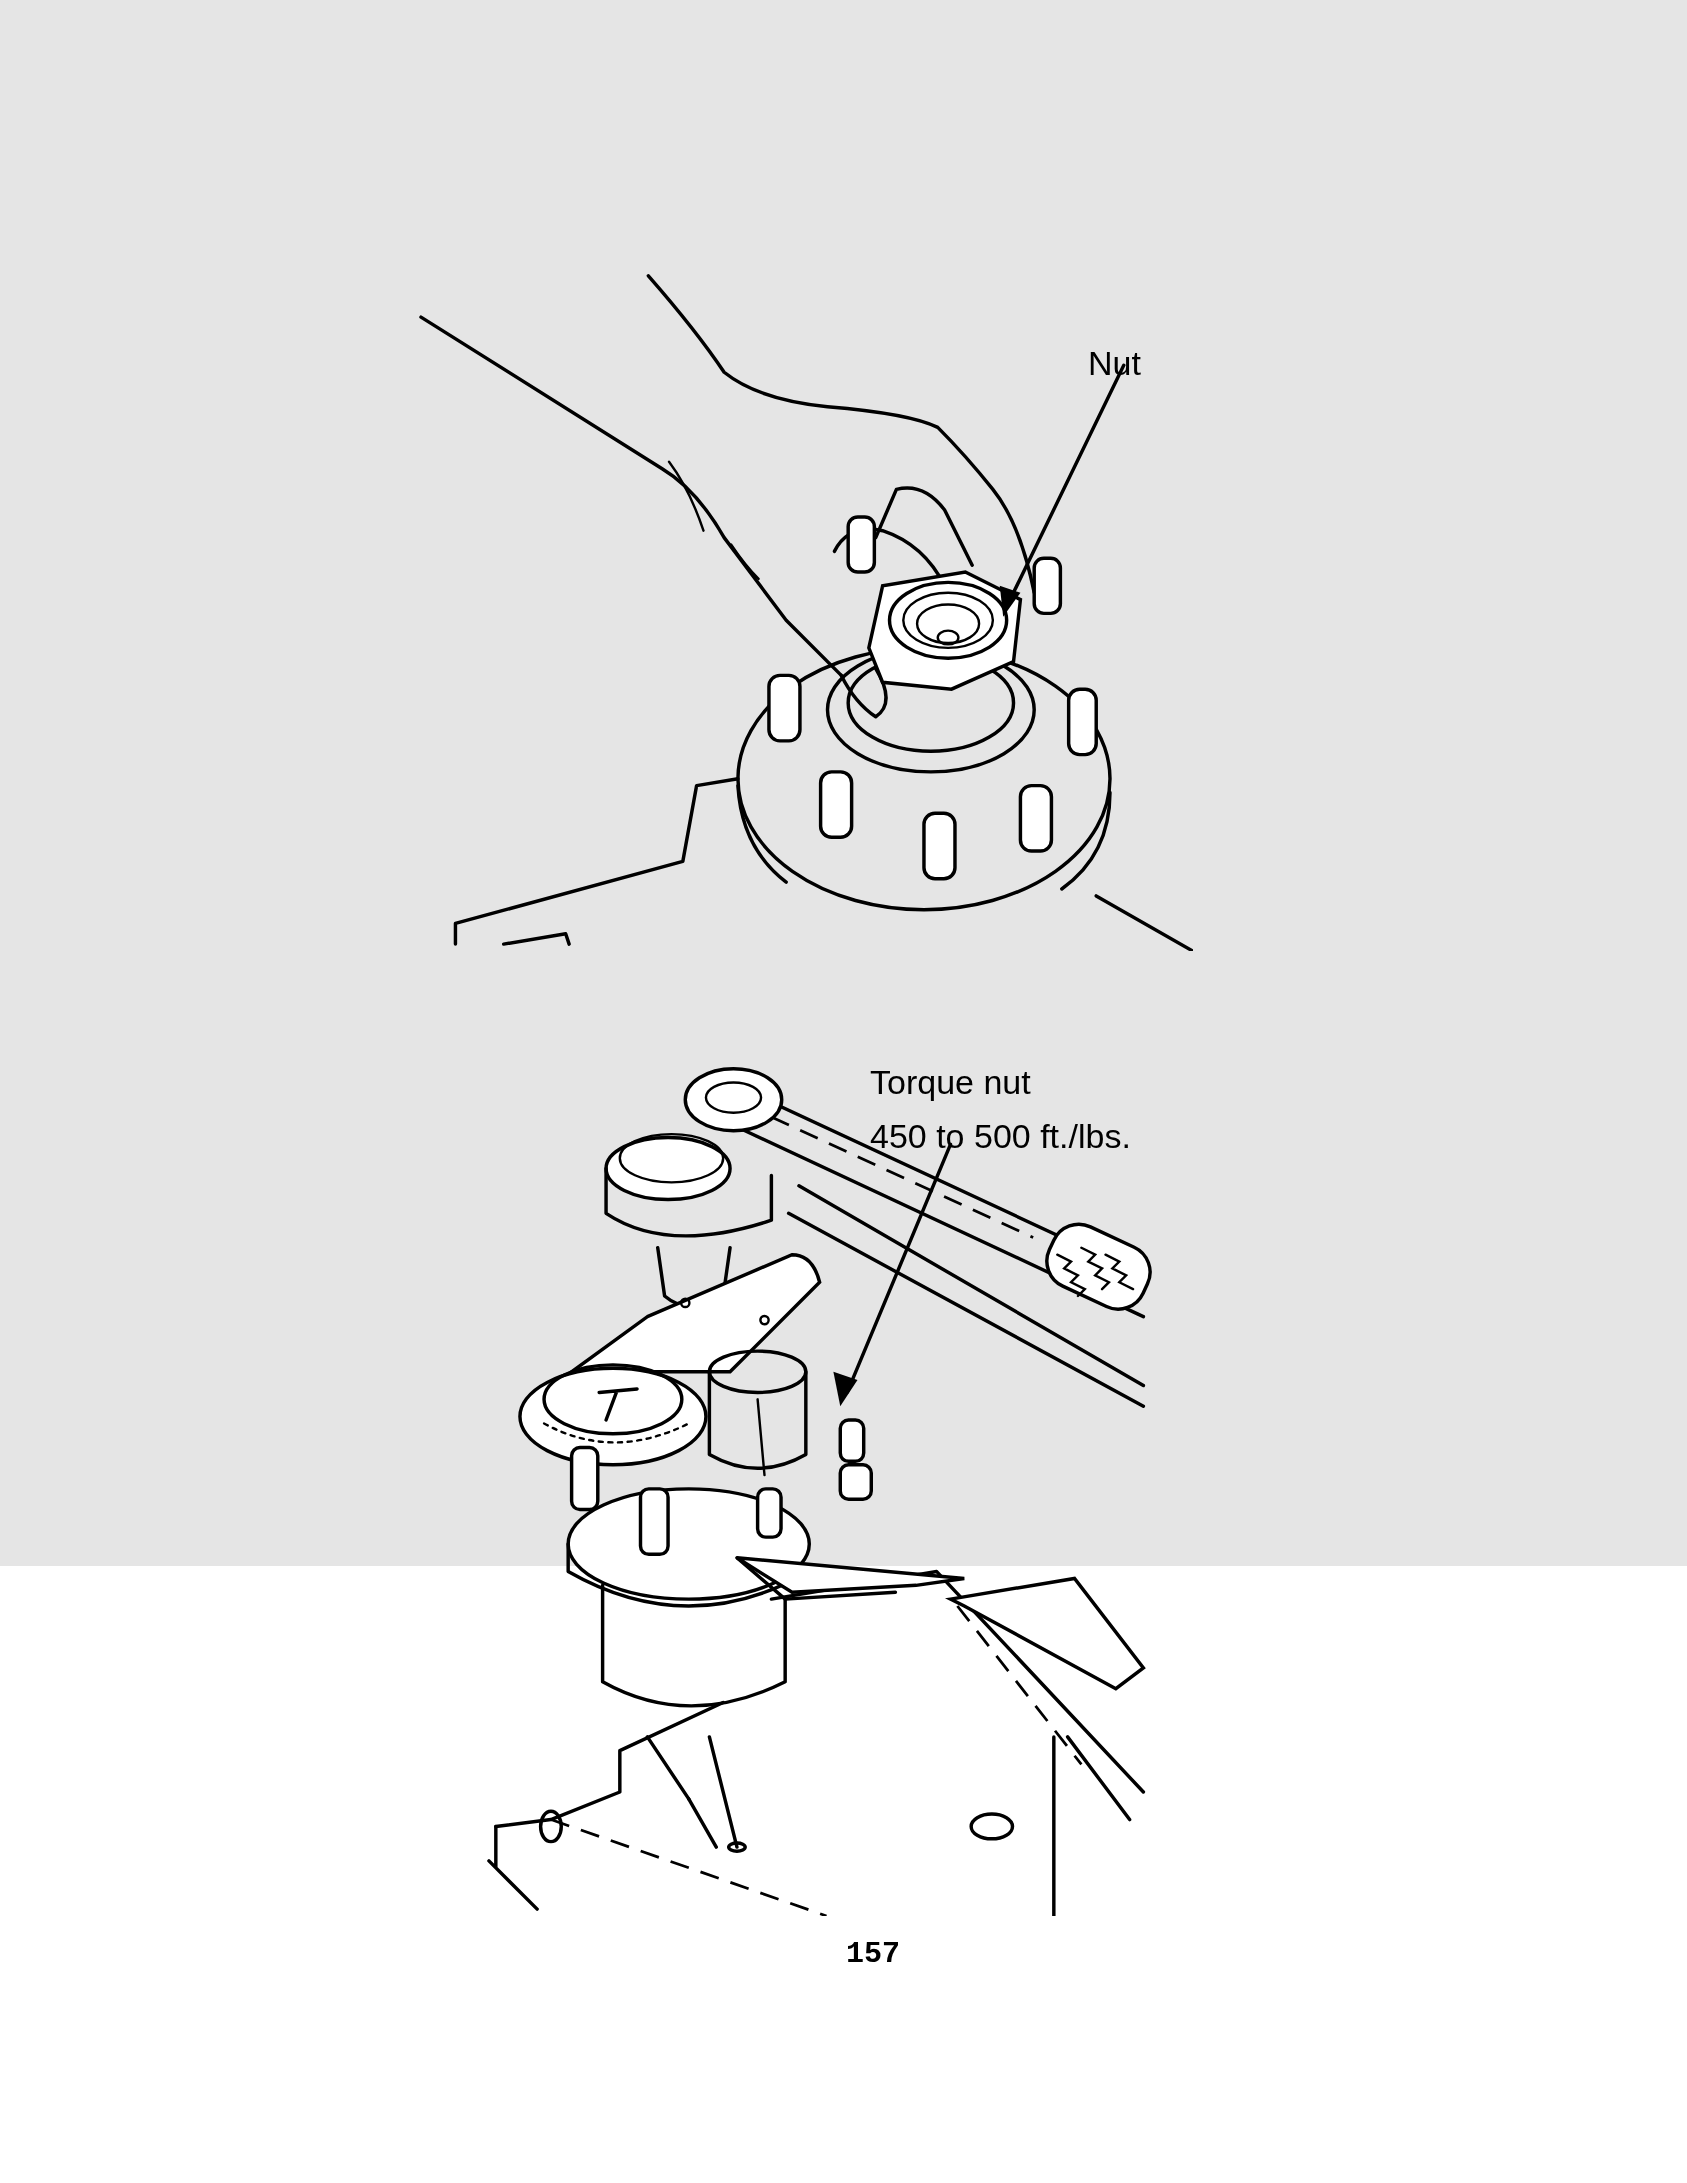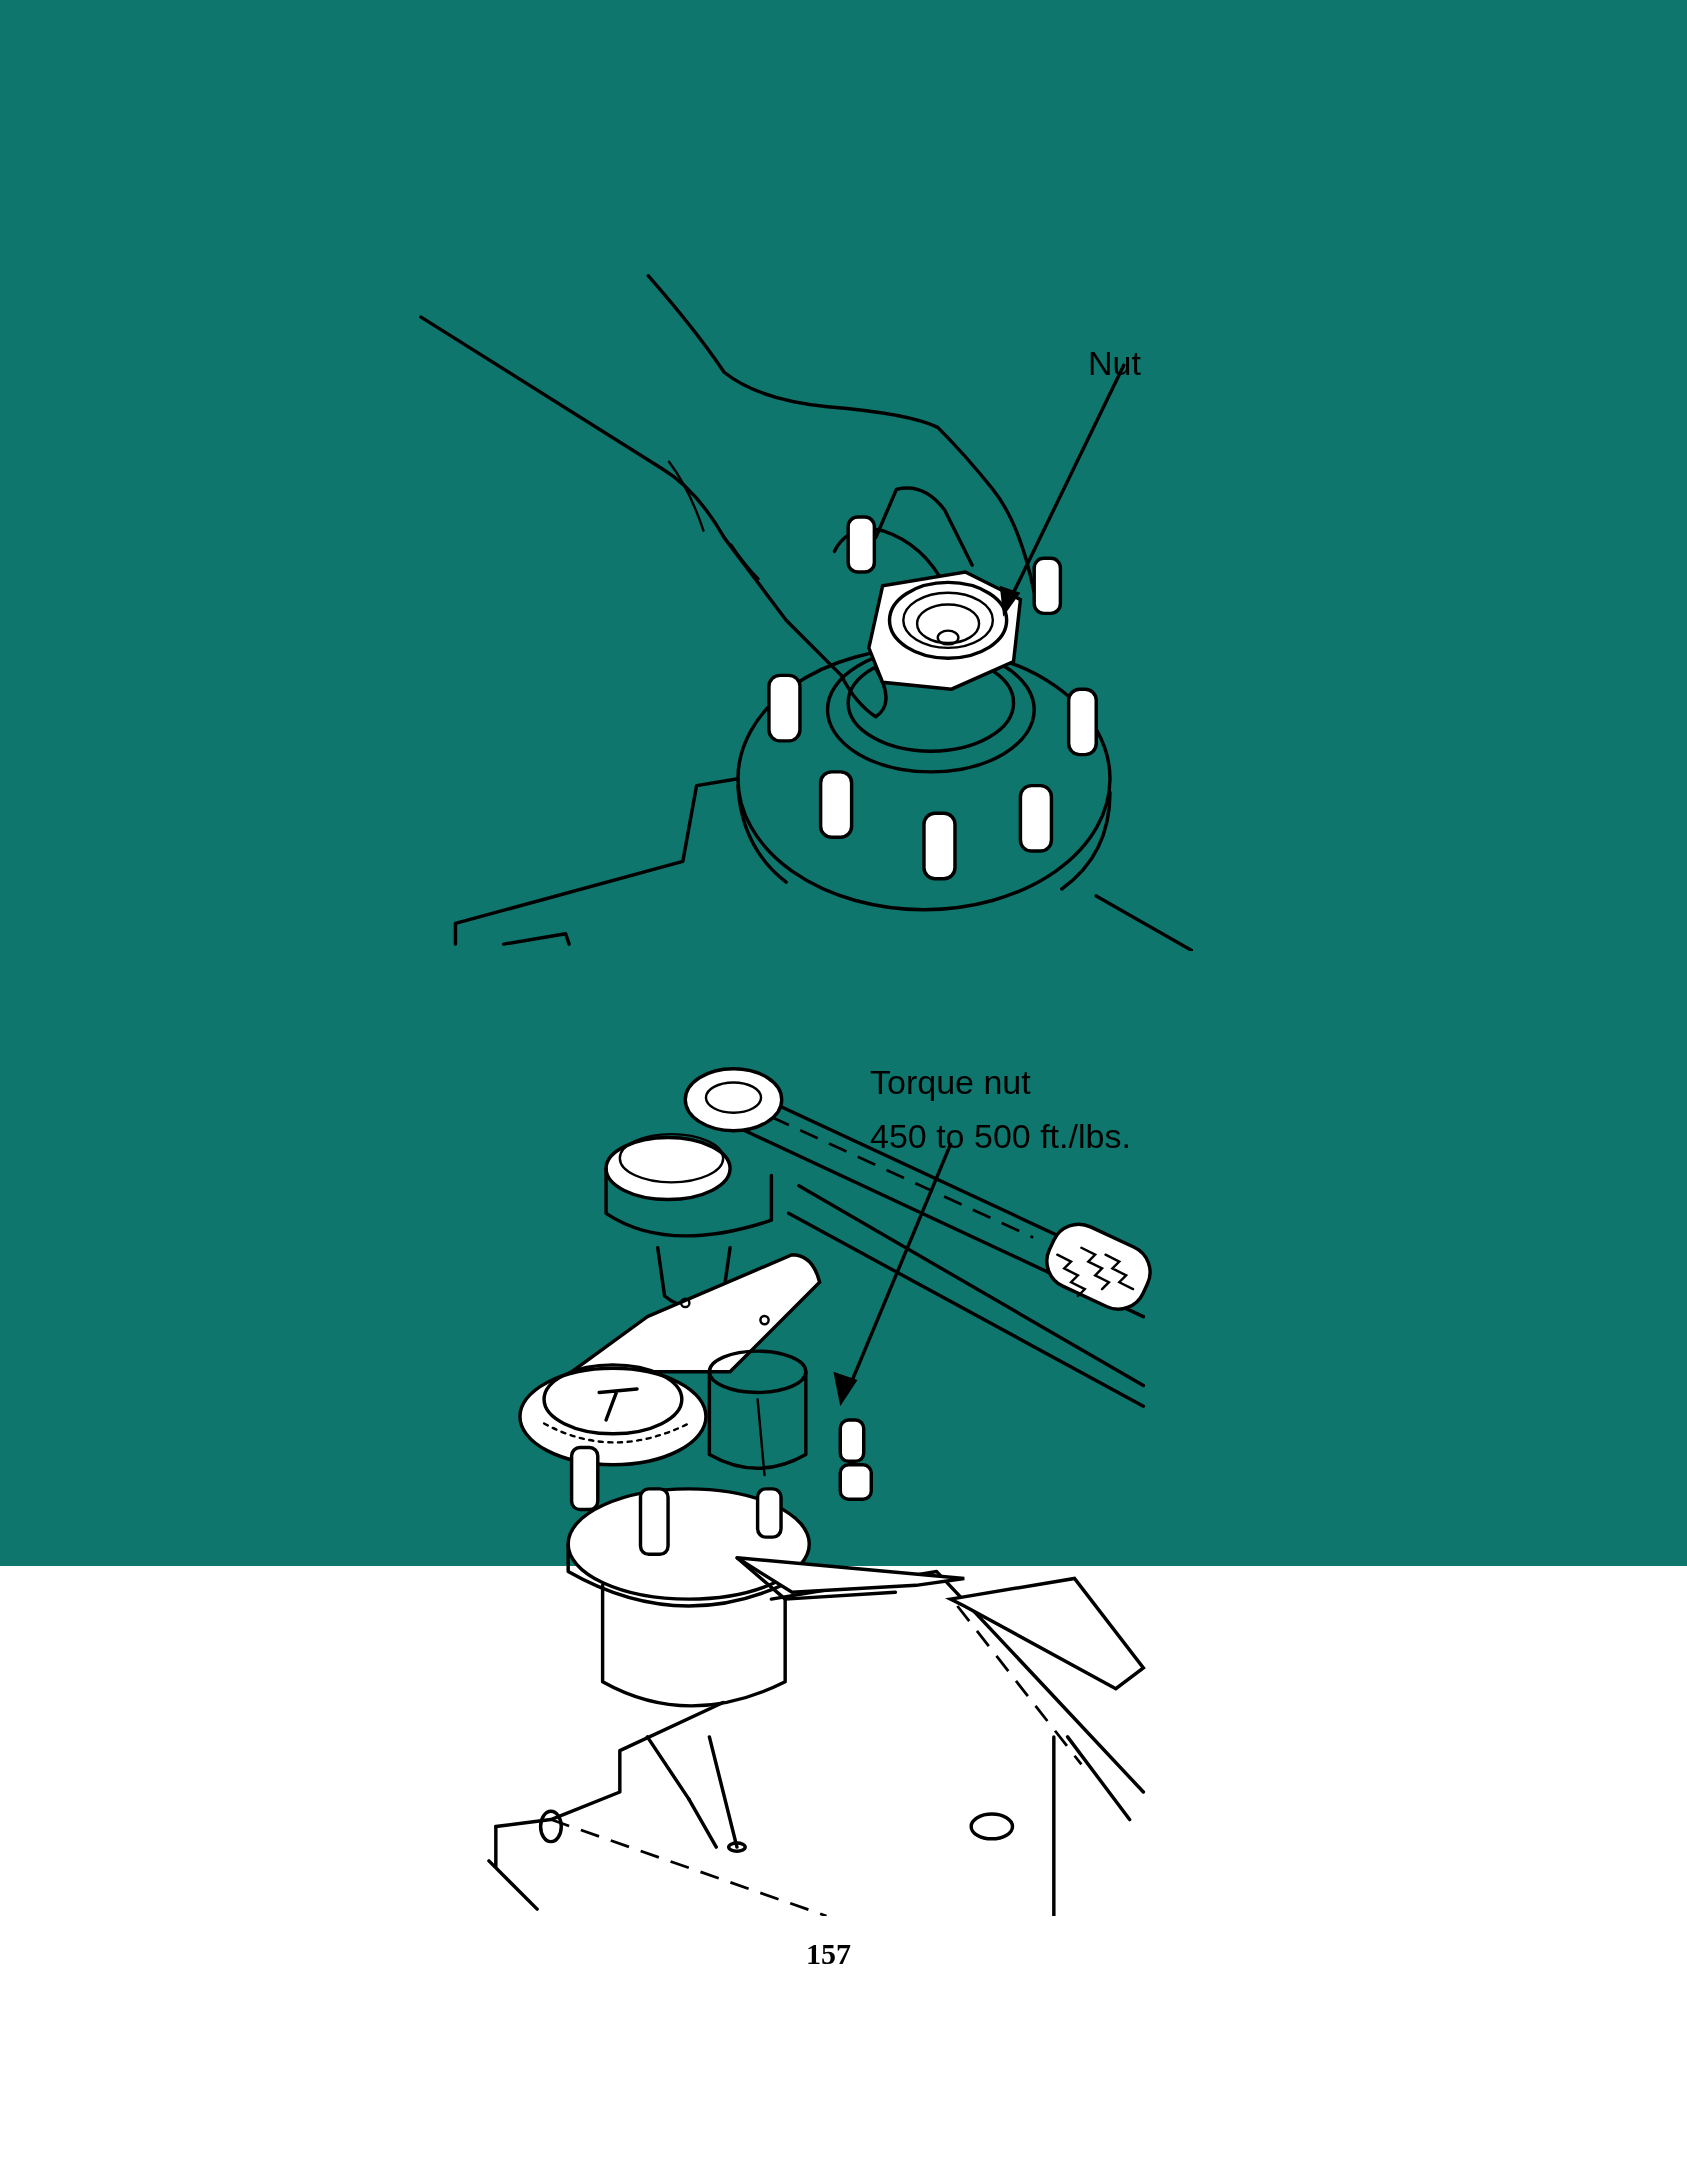--- a/index.html
+++ b/index.html
@@ -1,31 +1,31 @@
 <!DOCTYPE html>
 <html style="font-size:11px"><head>
   <meta charset="utf-8">
   <style>
     html, body { margin: 0; padding: 0; background: #ffffff; }
     body { width: 1687px; height: 2183px; position: relative; overflow: hidden; }
-    .page { position: absolute; left: 0; top: 0; width: 1687px; height: 1566px; background: #0f766e; }
+    .page { position: absolute; left: 0; top: 0; width: 1687px; height: 1566px; background: #e5e5e5; }
     .figure { position: absolute; }
     .figure svg { display: block; }
     .callout {
       position: absolute;
       font-family: "Liberation Sans", sans-serif;
       color: #000;
       font-size: 34px;
       line-height: 41px;
       white-space: nowrap;
     }
     .page-number {
       position: absolute;
-      left: 806px; top: 1937px;
-      font-family: Liberation Serif, serif;
+      left: 846px; top: 1937px;
+      font-family: Liberation Mono, monospace;
       font-weight: bold;
       font-size: 30px;
       color: #000;
     }
     svg .ln { fill: none; stroke: #000; stroke-width: 5; stroke-linecap: round; stroke-linejoin: round; }
     svg .thin { fill: none; stroke: #000; stroke-width: 3.5; stroke-linecap: round; }
     svg .dash { fill: none; stroke: #000; stroke-width: 4; stroke-dasharray: 28 18; }
     svg .fillw { fill: #fff; stroke: #000; stroke-width: 5; }
     svg .arrowhead { fill: #000; stroke: none; }
   </style>

